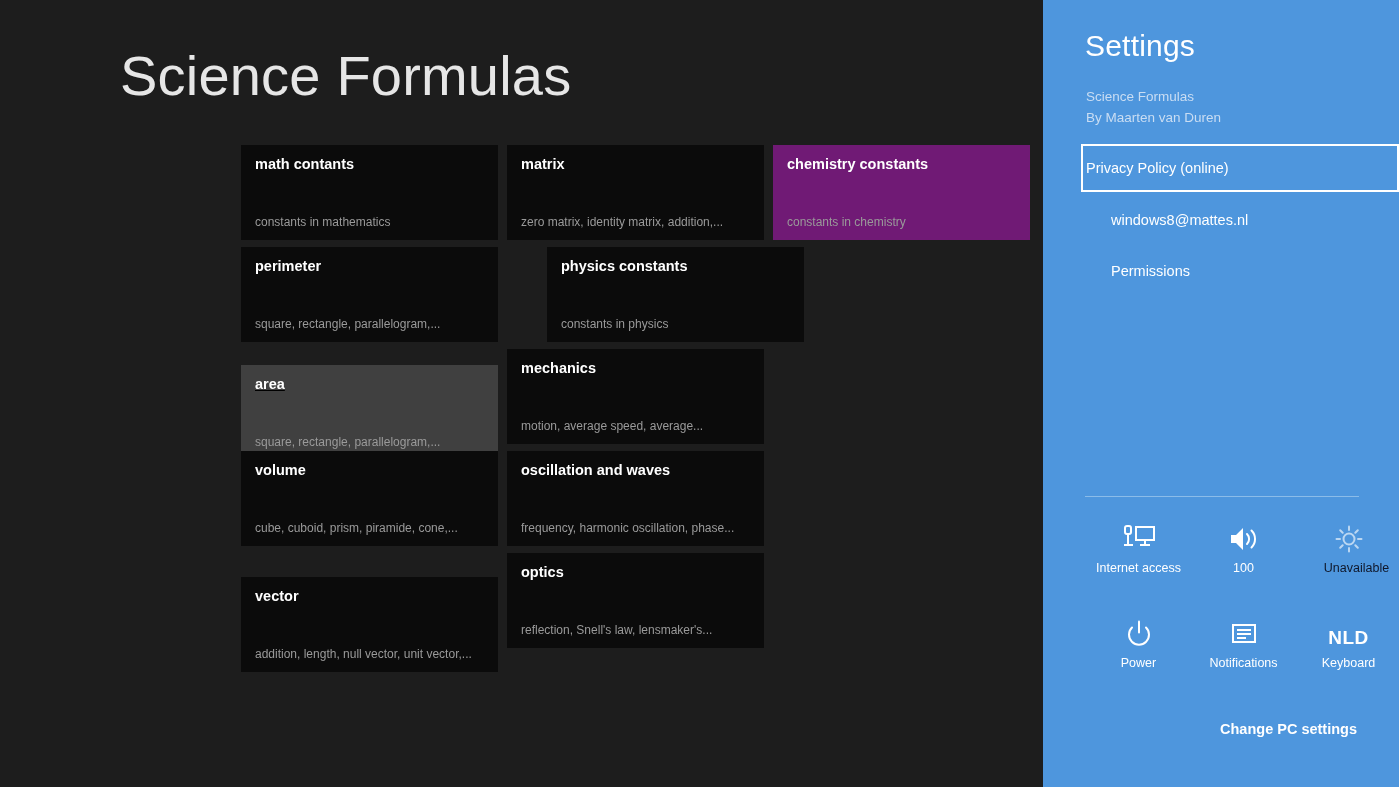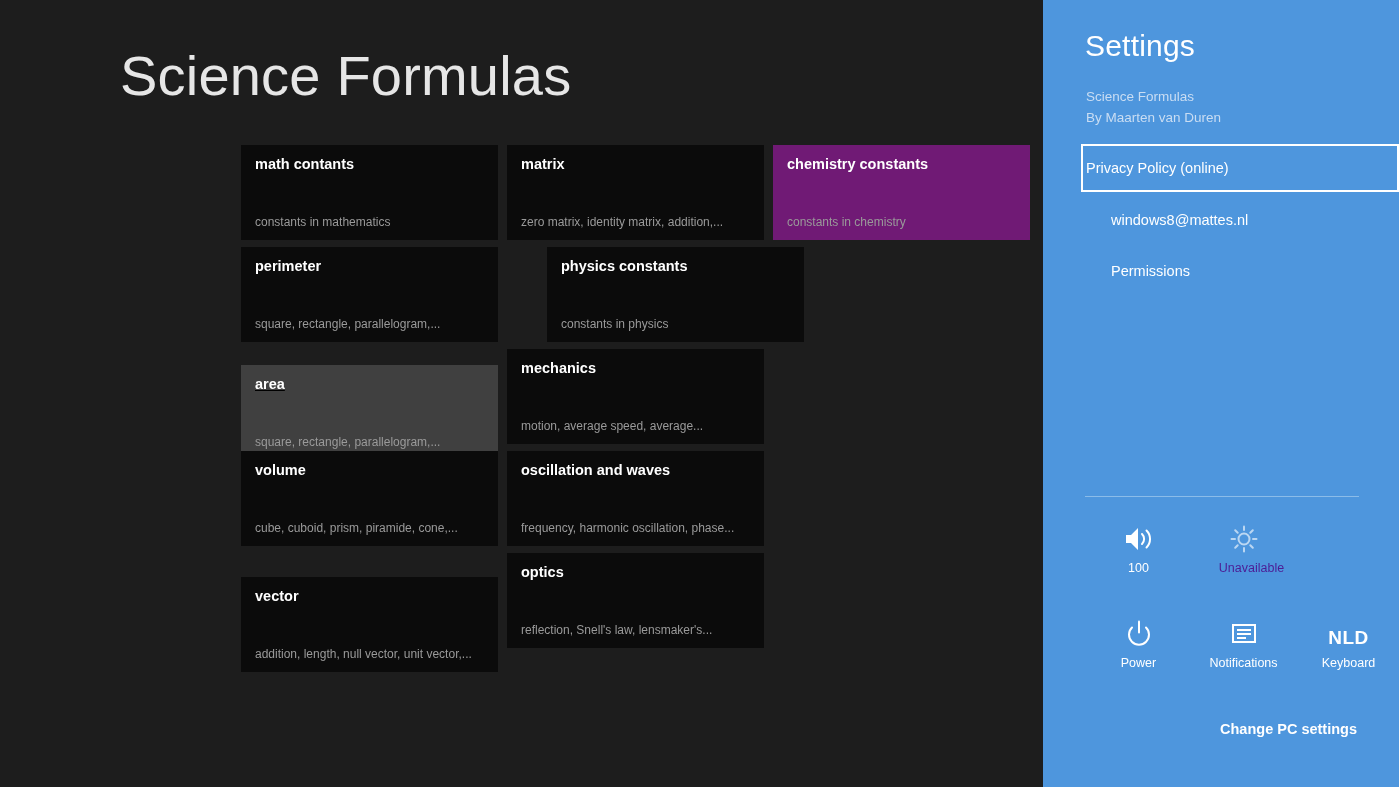--- a/index.html
+++ b/index.html
@@ -180,21 +180,21 @@
     white-space: nowrap;
     text-align: center;
   }
   .qa-text-glyph {
     font-size: 19px;
     font-weight: bold;
     color: #ffffff;
     letter-spacing: 0.5px;
   }
   .dimmed svg { opacity: 0.62; }
-  .dimmed .qa-label { color: #4c1d95; margin-left: 16px; }
+  .dimmed .qa-label { color: #0f172a; margin-left: 16px; }
 
   #change-pc-settings {
     position: absolute;
     right: 42px;
     top: 721px;
     font-size: 14.5px;
     color: #ffffff;
     white-space: nowrap;
     cursor: pointer;
     font-weight: bold;
@@ -276,20 +276,33 @@
         </div>
         <div class="settings-link" style="top: 253px;">
           <span class="lbl">Permissions</span>
         </div>
       </div>
 
     <div id="panel-divider"></div>
 
     <div id="quick-actions">
       <div class="qa-row row1">
+          <div class="qa-cell">
+            <div class="qa-glyph">
+              <svg width="34" height="30" viewBox="0 0 34 30">
+                <rect x="14" y="3" width="18" height="13" stroke="#ffffff" fill="none" stroke-width="2"></rect>
+                <path d="M23 16 v4" stroke="#ffffff" fill="none" stroke-width="2"></path>
+                <path d="M18 21 h10" stroke="#ffffff" fill="none" stroke-width="2"></path>
+                <rect x="3" y="2" width="6" height="8" rx="2" stroke="#ffffff" fill="none" stroke-width="2"></rect>
+                <path d="M6 10 v11" stroke="#ffffff" fill="none" stroke-width="2"></path>
+                <path d="M2 21 h9" stroke="#ffffff" fill="none" stroke-width="2"></path>
+              </svg>
+            </div>
+            <div class="qa-label">Internet access</div>
+          </div>
           <div class="qa-cell">
             <div class="qa-glyph">
               <svg width="34" height="30" viewBox="0 0 34 30">
                 <path d="M4 11 h5 L16 4 v22 L9 19 H4 z" fill="#ffffff"></path>
                 <path d="M20 10 a7 7 0 0 1 0 10" stroke="#ffffff" fill="none" stroke-width="2" stroke-linecap="round"></path>
                 <path d="M24.5 6.5 a12 12 0 0 1 0 17" stroke="#ffffff" fill="none" stroke-width="2" stroke-linecap="round"></path>
               </svg>
             </div>
             <div class="qa-label">100</div>
           </div>

